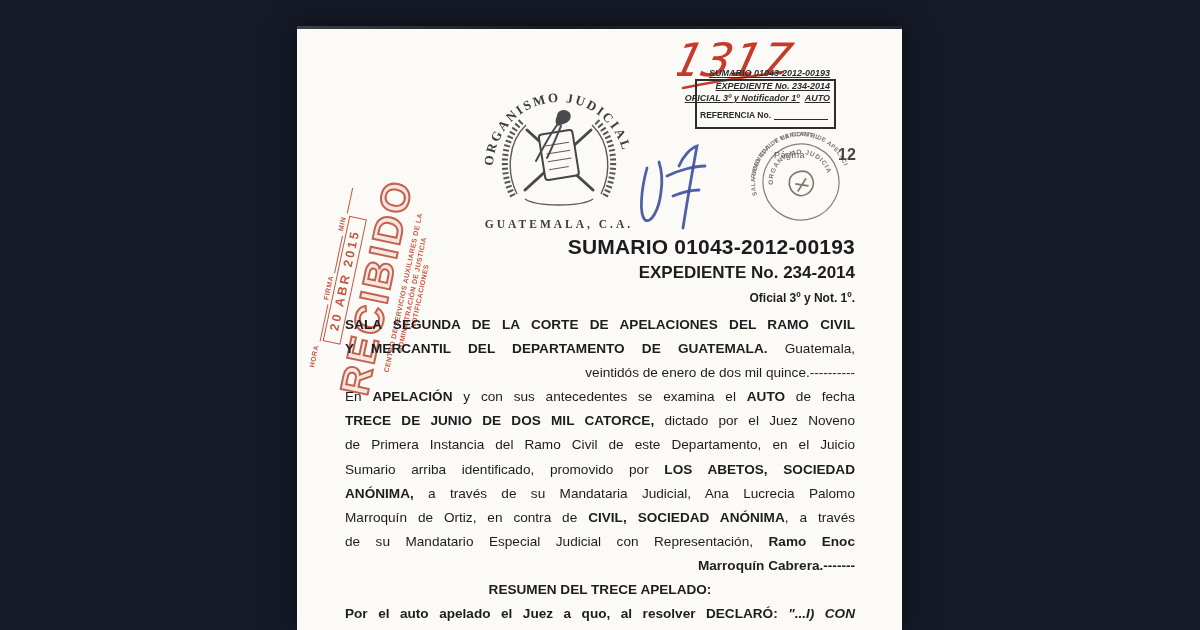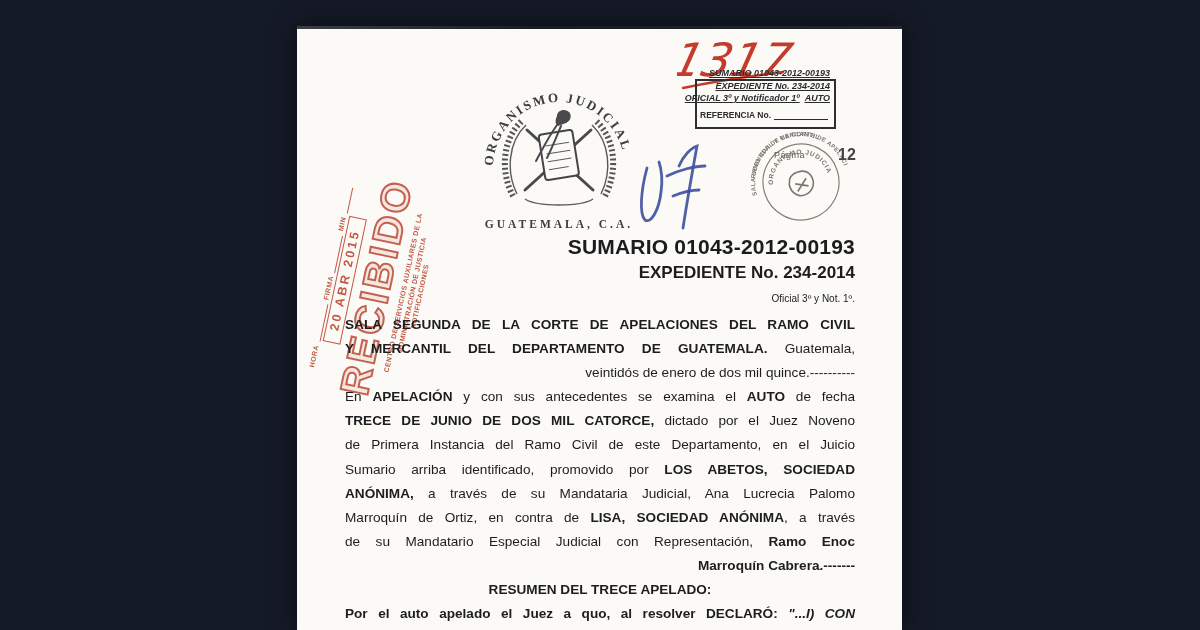--- a/index.html
+++ b/index.html
@@ -66,21 +66,21 @@
         padding:1px 12px;font-size:12.5px;font-weight:700;letter-spacing:2.5px;}
   .rs-word{font-size:40px;font-weight:700;letter-spacing:3px;line-height:44px;
         color:rgba(191,74,51,.12);-webkit-text-stroke:2px rgba(185,66,44,.9);
         font-family:"Liberation Sans",sans-serif;}
   .rs-small{font-size:7px;font-weight:700;line-height:8.5px;letter-spacing:.4px;margin-top:2px;}
 
   
   .heading{position:absolute;right:47px;top:208px;text-align:right;color:#1c1c1e;}
   .h-sumario{font-size:21px;font-weight:700;line-height:26px;letter-spacing:.2px;}
   .h-expediente{font-size:17px;font-weight:700;line-height:26px;}
-  .h-oficial{font-size:10px;font-weight:400;line-height:25px;}
+  .h-oficial{font-size:12px;font-weight:700;line-height:25px;}
 
   .body-text{position:absolute;left:48px;top:287px;width:510px;color:#1d1d1f;
         font-size:13.6px;}
   .bline{line-height:24.1px;min-height:24.1px;white-space:normal;}
   .j{text-align:justify;text-align-last:justify;-moz-text-align-last:justify;}
   .l{text-align:right;}
   .c{text-align:center;}
   .b{font-weight:700;}
   .i{font-style:italic;}
 </style>
@@ -182,21 +182,21 @@
 
     <div class="body-text">
         <div class="bline j"><span class="b">SALA SEGUNDA DE LA CORTE DE APELACIONES DEL RAMO CIVIL</span></div>
         <div class="bline j"><span class="b">Y MERCANTIL DEL DEPARTAMENTO DE GUATEMALA. </span><span>Guatemala,</span></div>
         <div class="bline l"><span>veintidós de enero de dos mil quince.----------</span></div>
         <div class="bline j"><span>En </span><span class="b">APELACIÓN</span><span> y con sus antecedentes se examina el </span><span class="b">AUTO</span><span> de fecha</span></div>
         <div class="bline j"><span class="b">TRECE DE JUNIO DE DOS MIL CATORCE,</span><span> dictado por el Juez Noveno</span></div>
         <div class="bline j"><span>de Primera Instancia del Ramo Civil de este Departamento, en el Juicio</span></div>
         <div class="bline j"><span>Sumario arriba identificado, promovido por </span><span class="b">LOS ABETOS, SOCIEDAD</span></div>
         <div class="bline j"><span class="b">ANÓNIMA,</span><span> a través de su Mandataria Judicial, Ana Lucrecia Palomo</span></div>
-        <div class="bline j"><span>Marroquín de Ortiz, en contra de </span><span class="b">LISA, SOCIEDAD ANÓNIMA</span><span>, a través</span></div>
+        <div class="bline j"><span>Marroquín de Ortiz, en contra de </span><span class="b">CIVIL, SOCIEDAD ANÓNIMA</span><span>, a través</span></div>
         <div class="bline j"><span>de su Mandatario Especial Judicial con Representación, </span><span class="b">Ramo Enoc</span></div>
         <div class="bline l"><span class="b">Marroquín Cabrera.-------</span></div>
         <div class="bline c"><span class="b">RESUMEN DEL TRECE APELADO:</span></div>
         <div class="bline j"><span class="b">Por el auto apelado el Juez a quo, al resolver DECLARÓ: </span><span class="b i">"...I) CON</span></div>
         <div class="bline j"></div>
       </div>
 
   </div>
 </div>
 

